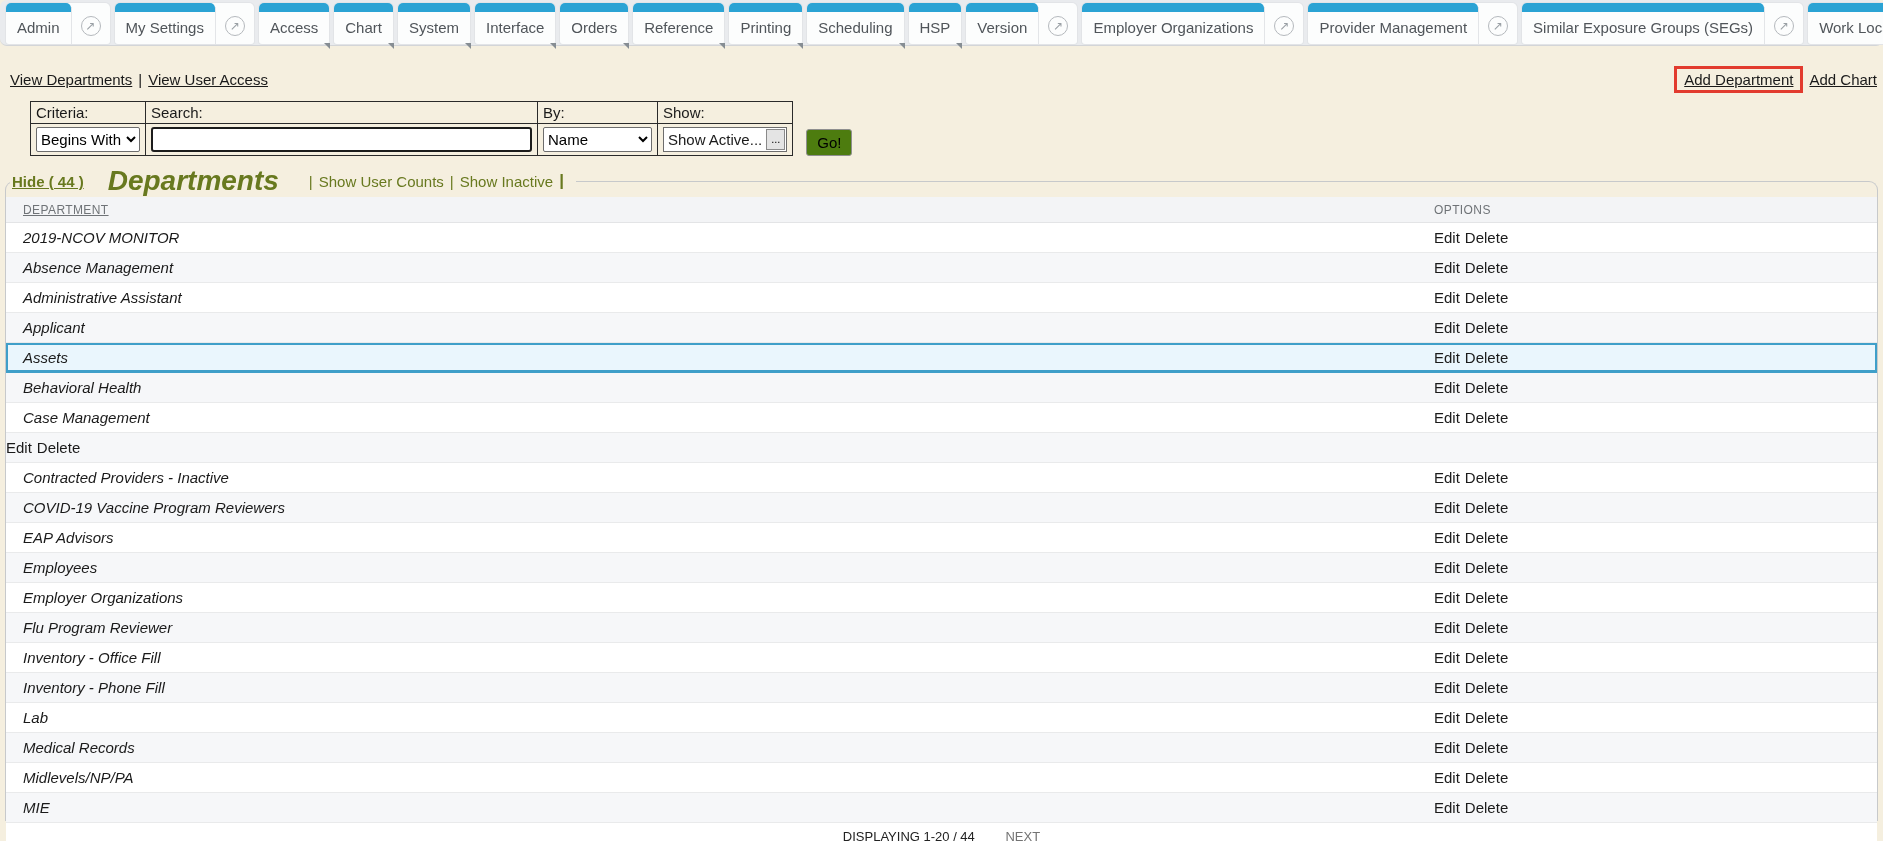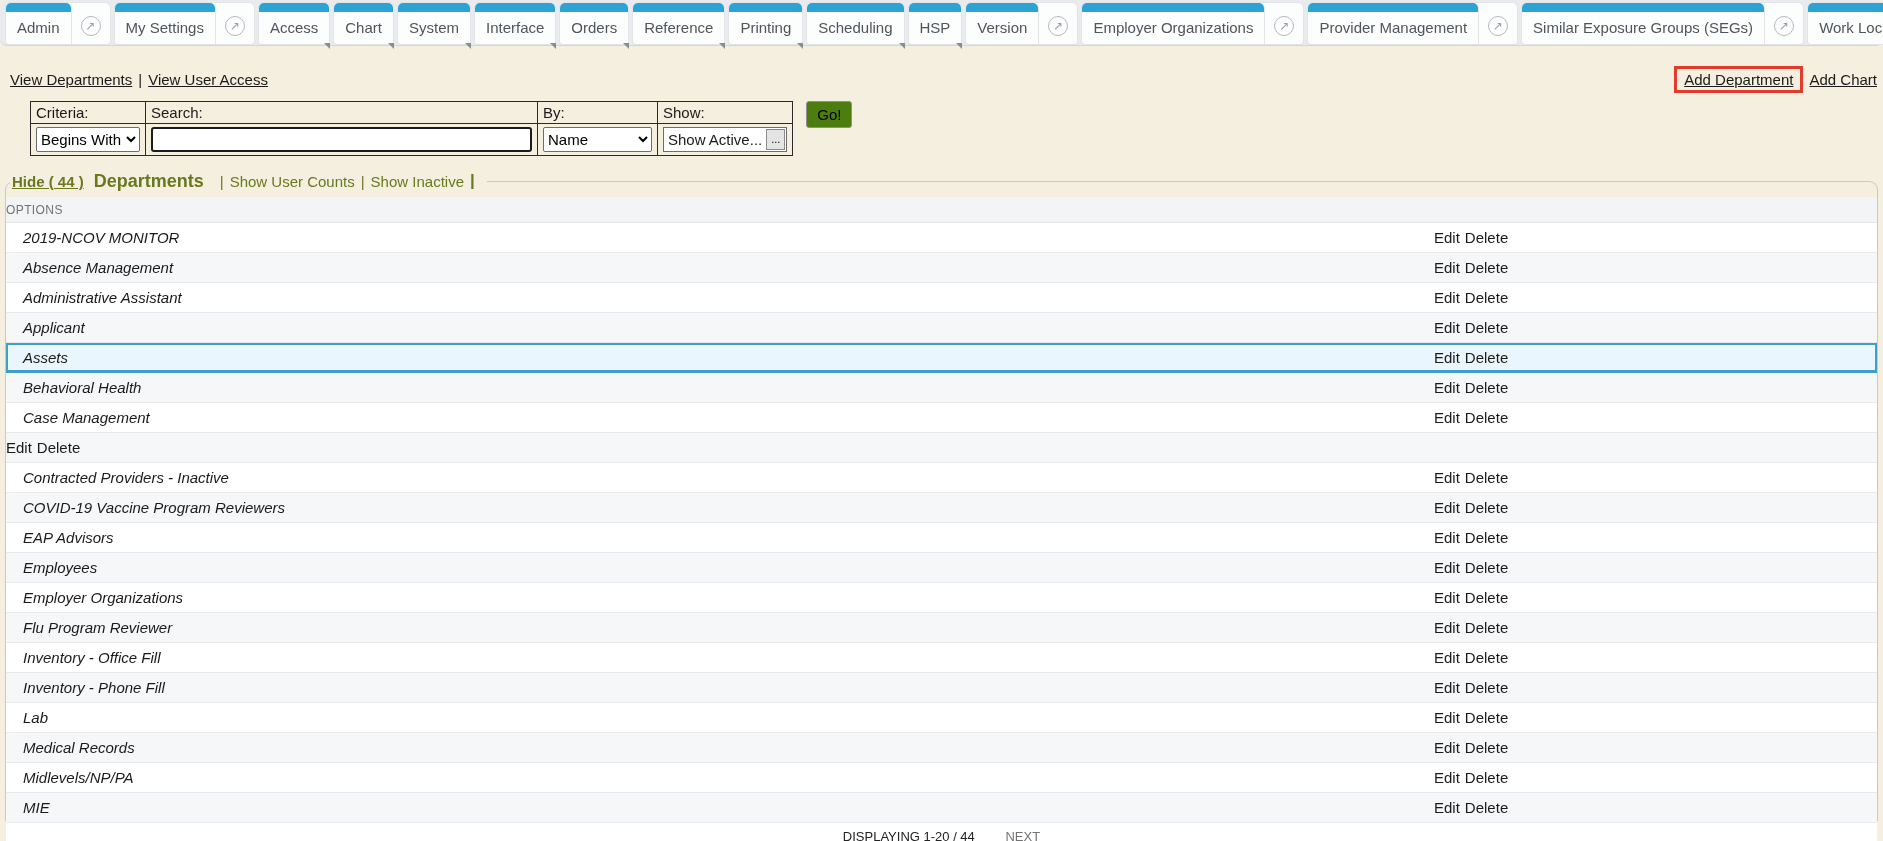--- a/index.html
+++ b/index.html
@@ -58,21 +58,21 @@
     display:flex;align-items:center;justify-content:space-between;
     padding:20px 6px 4px 10px;font-size:15px;
   }
   .toolbar a, .link{color:#1a1a1a;text-decoration:underline;cursor:pointer;}
   .toolbar .sep{margin:0 6px;}
   .toolbar-right{display:flex;align-items:center;gap:6px;}
   .annotation-box{
     border:3px solid var(--annotation-red);padding:2px 7px;
   }
   
-  .search-area{display:flex;align-items:flex-start;margin:4px 0 0 30px;}
+  .search-area{display:flex;align-items:flex-end;margin:4px 0 0 30px;}
   table.search{border-collapse:collapse;table-layout:fixed;}
   table.search td{
     border:1px solid #2a2a2a;padding:2px 5px;font-size:15px;vertical-align:middle;
   }
   td.c-criteria{width:115px;} td.c-search{width:392px;}
   td.c-by{width:120px;} td.c-show{width:132px;}
   tr.hdr td{height:22px;padding:1px 5px;}
   tr.body td{height:32px;}
   select.ctl{
     width:100%;height:25px;font-size:15px;font-family:inherit;
@@ -101,21 +101,21 @@
     height:30px;margin:10px 0 -15px 0;padding-left:10px;
   }
   .legend-group{
     background:var(--page-bg);display:flex;align-items:center;padding:0 6px 0 2px;
   }
   .hide-link{
     color:var(--olive-green);font-weight:bold;font-size:15px;
     text-decoration:underline;cursor:pointer;
   }
   .dept-title{
-    color:var(--olive-green);font-weight:bold;font-size:18px;margin:0 10px;
+    color:var(--olive-green);font-weight:bold;font-size:28px;margin:0 24px;font-style:italic;
   }
   .legend-sep{color:var(--olive-green);font-size:15px;margin:0 6px;}
   .legend-sep.bold{font-weight:bold;font-size:17px;}
   .legend-link{
     color:var(--olive-green);font-size:15px;cursor:pointer;
   }
   
   .table-panel{
     margin:0 5px;border:1px solid #c7c9cb;border-bottom:none;
     border-radius:9px 9px 0 0;padding-top:15px;height:640px;
@@ -317,20 +317,21 @@
     <a class="legend-link">Show User Counts</a>
     <span class="legend-sep">|</span>
     <a class="legend-link">Show Inactive</a>
     <span class="legend-sep bold">|</span>
   </div>
 </div>
 
 <div class="table-panel">
   <div class="table-inner">
     <div class="thead">
+      <span class="th dept">DEPARTMENT</span>
       <span class="th">OPTIONS</span>
     </div>
     <div class="tbody">
 
         <div class="trow">
           <span class="td-dept">2019-NCOV MONITOR</span>
           <span class="td-opts">
             <span>Edit</span>
             <span>Delete</span>
           </span>

